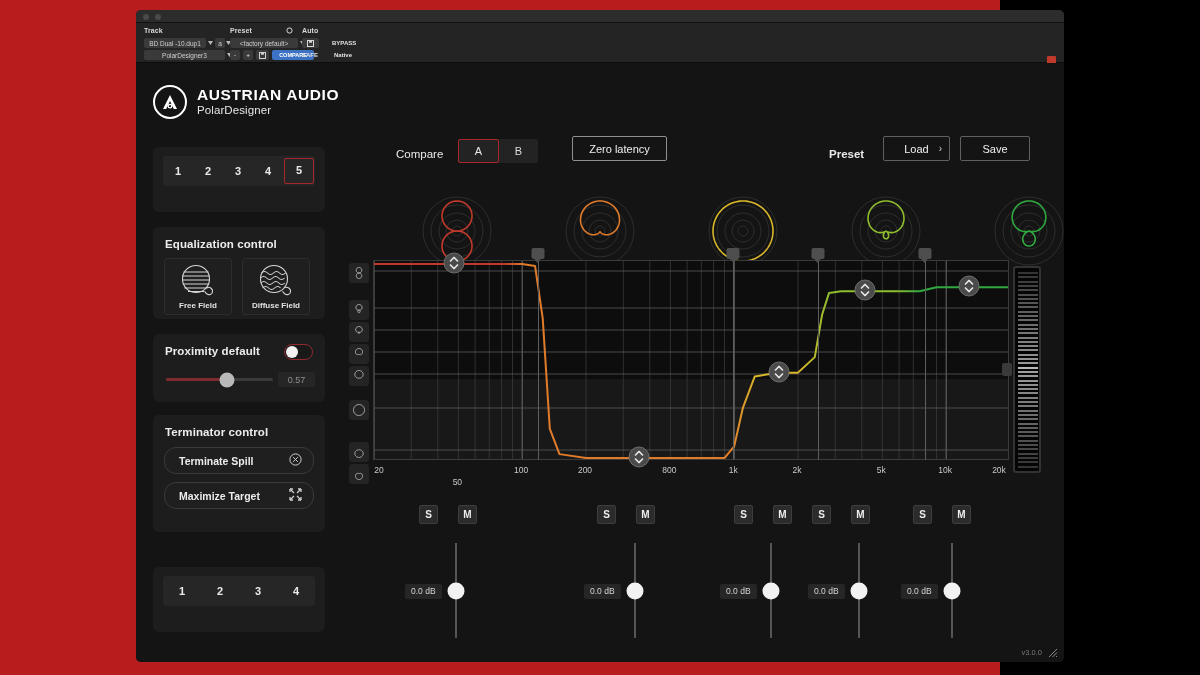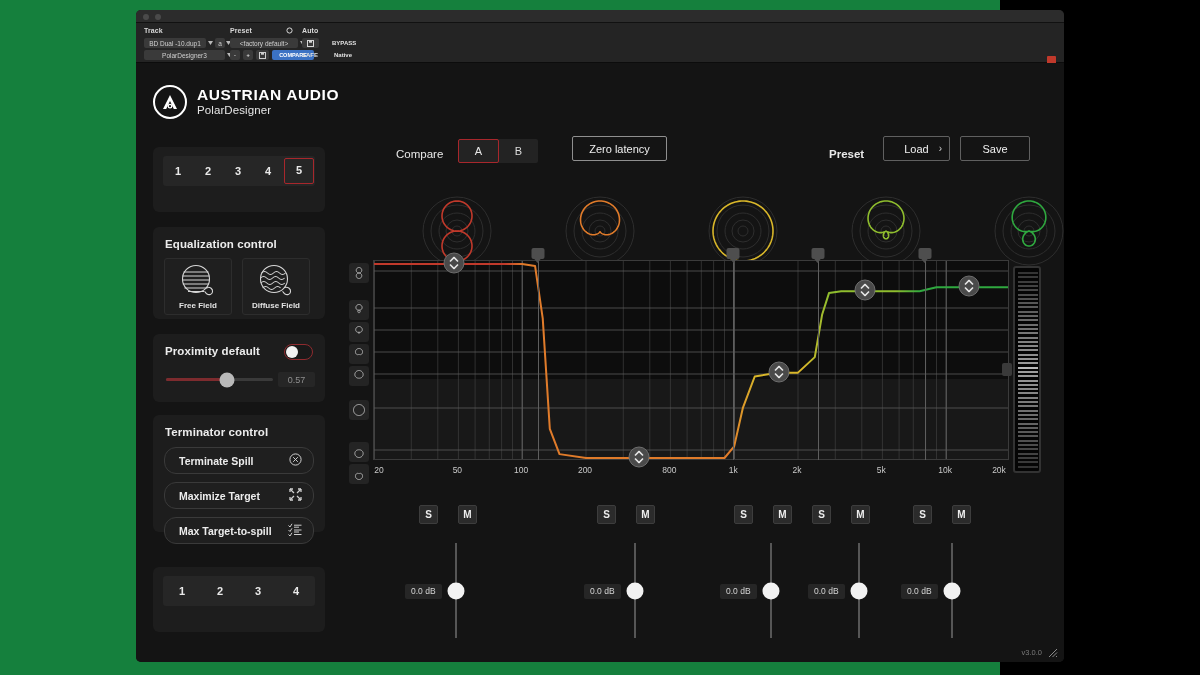--- a/index.html
+++ b/index.html
@@ -1,21 +1,21 @@
 <!DOCTYPE html>
 <html><head>
 <meta charset="utf-8">
 <style>
   * { box-sizing: border-box; margin: 0; padding: 0; }
   html, body {
     width: 1200px; height: 675px;
     background: #000; overflow: hidden;
     font-family: "Liberation Sans", sans-serif;
   }
-  #root { position: relative; width: 1000px; height: 675px; background:#15803d;padding-left:17px; }
+  #root { position: relative; width: 1000px; height: 675px; background:#b91c1c;padding-left:17px; }
 
   
   .window {
     position:absolute; left:136px; top:10px; width:928px; height:652px;
     background:#1b1b1b; border-radius:5px; overflow:hidden;
   }
   
   .titlebar { position:absolute; left:0; top:0; width:100%; height:13px; background:#2c2c2c;
      border-bottom:1px solid #111; }
   .tl-dot { position:absolute; top:4px; width:6px; height:6px; border-radius:50%; background:#4a4a4a; }
@@ -292,29 +292,20 @@
                 <path d="M4.2 4.2 L8.8 8.8 M8.8 4.2 L4.2 8.8" stroke="#cfcfcf" stroke-width="1"></path>
               </svg>
           </span>
         </div>
         <div class="term-btn">
           <span class="lab">Maximize Target</span>
           <span class="ic">
             <svg width="13" height="13" viewBox="0 0 13 13">
                 <path d="M1 1 L5 5 M12 1 L8 5 M1 12 L5 8 M12 12 L8 8" stroke="#cfcfcf" stroke-width="1.3"></path>
                 <path d="M1 1 L4 1 M1 1 L1 4 M12 1 L9 1 M12 1 L12 4 M1 12 L4 12 M1 12 L1 9 M12 12 L9 12 M12 12 L12 9" stroke="#cfcfcf" stroke-width="1.3"></path>
-              </svg>
-          </span>
-        </div>
-        <div class="term-btn">
-          <span class="lab">Max Target-to-spill</span>
-          <span class="ic">
-            <svg width="14" height="13" viewBox="0 0 14 13">
-                <path d="M0.5 2.5 L2 4 L4 0.8 M0.5 7 L2 8.5 L4 5.3 M0.5 11.5 L2 13 L4 9.8" stroke="#cfcfcf" stroke-width="1" fill="none"></path>
-                <path d="M6 2.2 H13.5 M6 4.2 H11 M6 7 H13.5 M6 9 H11 M6 11.5 H13.5" stroke="#cfcfcf" stroke-width="1"></path>
               </svg>
           </span>
         </div>
       </div>
 
       <div class="panel p-sync">
         <div class="seg" id="sync-seg">
             <div class="seg-item">1</div>
             <div class="seg-item">2</div>
             <div class="seg-item">3</div>
@@ -501,21 +492,21 @@
             </div>
             <div class="dragdot" style="left: 620.338px; top: 26.28px;">
               <svg width="11" height="13" viewBox="0 0 11 13">
                 <path d="M1.5 5 L5.5 1 L9.5 5" fill="none" stroke="#e6e6e6" stroke-width="1.6"></path>
                 <path d="M1.5 8 L5.5 12 L9.5 8" fill="none" stroke="#e6e6e6" stroke-width="1.6"></path>
               </svg>
             </div>
           </div>
         <div class="xaxis" id="xaxis">
             <div class="x-lab" style="left: 6px; top: 2px;">20</div>
-            <div class="x-lab" style="left: 84.3633px; top: 2px;">50</div>
+            <div class="x-lab" style="left: 84.3633px; top: 14px;">50</div>
             <div class="x-lab" style="left: 148.182px; top: 2px;">100</div>
             <div class="x-lab" style="left: 212px; top: 2px;">200</div>
             <div class="x-lab" style="left: 296.363px; top: 2px;">800</div>
             <div class="x-lab" style="left: 360.182px; top: 2px;">1k</div>
             <div class="x-lab" style="left: 424px; top: 2px;">2k</div>
             <div class="x-lab" style="left: 508.363px; top: 2px;">5k</div>
             <div class="x-lab" style="left: 572.182px; top: 2px;">10k</div>
             <div class="x-lab" style="left: 626px; top: 2px;">20k</div>
           </div>
       </div>

